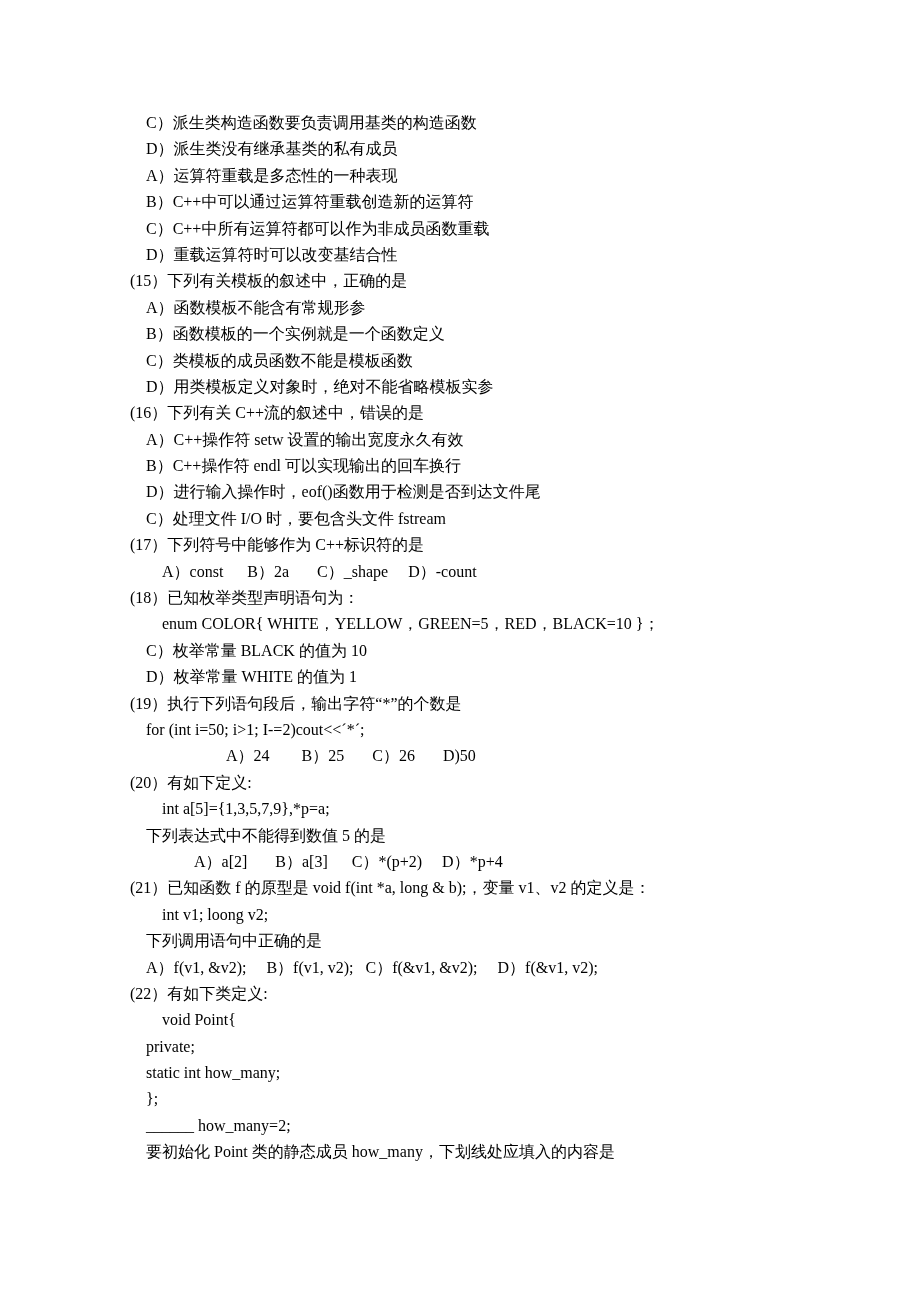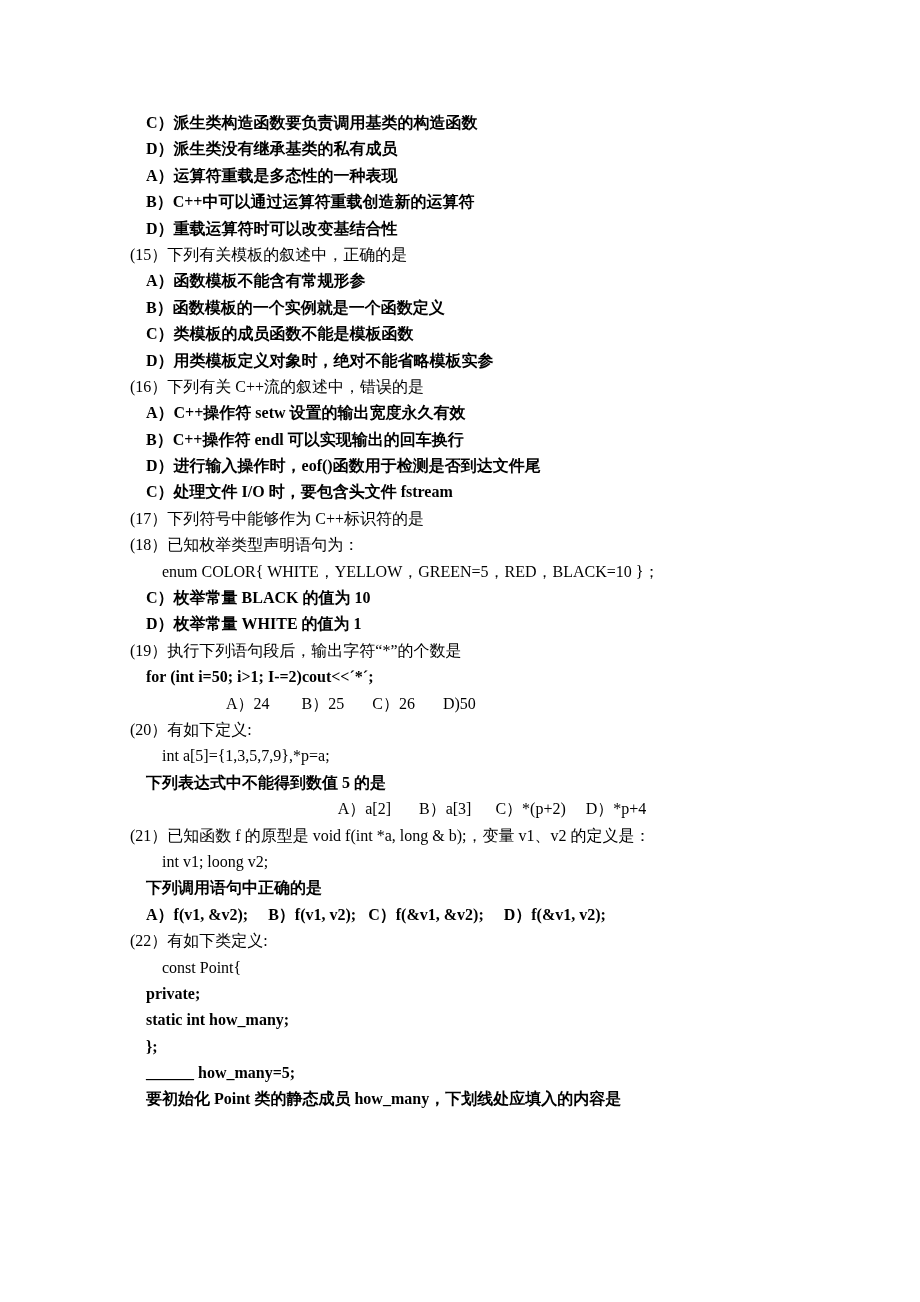--- a/index.html
+++ b/index.html
@@ -14,62 +14,64 @@
   .page {
     width: 920px;
     min-height: 1302px;
     margin: 0 auto;
     padding: 110px 130px 100px 130px;
     box-sizing: border-box;
   }
   .line {
     white-space: pre;
   }
-  .i1 { padding-left: 16px; font-weight: bold; }
+  .i1 { padding-left: 16px; }
   .i2 { padding-left: 32px; }
-  .i4 { padding-left: 64px; text-align: center; }
+  .i4 { padding-left: 64px; }
   .i6 { padding-left: 96px; }
 </style>
 </head>
 <body>
 
 <div class="page">
   <div id="content">
       <div class="line i1">C）派生类构造函数要负责调用基类的构造函数</div>
       <div class="line i1">D）派生类没有继承基类的私有成员</div>
       <div class="line i1">A）运算符重载是多态性的一种表现</div>
       <div class="line i1">B）C++中可以通过运算符重载创造新的运算符</div>
+      <div class="line i1">C）C++中所有运算符都可以作为非成员函数重载</div>
       <div class="line i1">D）重载运算符时可以改变基结合性</div>
       <div class="line ">(15）下列有关模板的叙述中，正确的是</div>
       <div class="line i1">A）函数模板不能含有常规形参</div>
       <div class="line i1">B）函数模板的一个实例就是一个函数定义</div>
       <div class="line i1">C）类模板的成员函数不能是模板函数</div>
       <div class="line i1">D）用类模板定义对象时，绝对不能省略模板实参</div>
       <div class="line ">(16）下列有关 C++流的叙述中，错误的是</div>
       <div class="line i1">A）C++操作符 setw 设置的输出宽度永久有效</div>
       <div class="line i1">B）C++操作符 endl 可以实现输出的回车换行</div>
       <div class="line i1">D）进行输入操作时，eof()函数用于检测是否到达文件尾</div>
       <div class="line i1">C）处理文件 I/O 时，要包含头文件 fstream</div>
       <div class="line ">(17）下列符号中能够作为 C++标识符的是</div>
+      <div class="line i2">A）const      B）2a       C）_shape     D）-count</div>
       <div class="line ">(18）已知枚举类型声明语句为：</div>
       <div class="line i2">enum COLOR{ WHITE，YELLOW，GREEN=5，RED，BLACK=10 }；</div>
       <div class="line i1">C）枚举常量 BLACK 的值为 10</div>
       <div class="line i1">D）枚举常量 WHITE 的值为 1</div>
       <div class="line ">(19）执行下列语句段后，输出字符“*”的个数是</div>
       <div class="line i1">for (int i=50; i&gt;1; I-=2)cout&lt;&lt;ˊ*ˊ;</div>
       <div class="line i6">A）24        B）25       C）26       D)50</div>
       <div class="line ">(20）有如下定义:</div>
       <div class="line i2">int a[5]={1,3,5,7,9},*p=a;</div>
       <div class="line i1">下列表达式中不能得到数值 5 的是</div>
       <div class="line i4">A）a[2]       B）a[3]      C）*(p+2)     D）*p+4</div>
       <div class="line ">(21）已知函数 f 的原型是 void f(int *a, long &amp; b);，变量 v1、v2 的定义是：</div>
       <div class="line i2">int v1; loong v2;</div>
       <div class="line i1">下列调用语句中正确的是</div>
       <div class="line i1">A）f(v1, &amp;v2);     B）f(v1, v2);   C）f(&amp;v1, &amp;v2);     D）f(&amp;v1, v2);</div>
       <div class="line ">(22）有如下类定义:</div>
-      <div class="line i2">const Point{</div>
+      <div class="line i2">void Point{</div>
       <div class="line i1">private;</div>
       <div class="line i1">static int how_many;</div>
       <div class="line i1">};</div>
-      <div class="line i1">______ how_many=5;</div>
+      <div class="line i1">______ how_many=2;</div>
       <div class="line i1">要初始化 Point 类的静态成员 how_many，下划线处应填入的内容是</div>
     </div>
 </div>
 
 </body></html>

